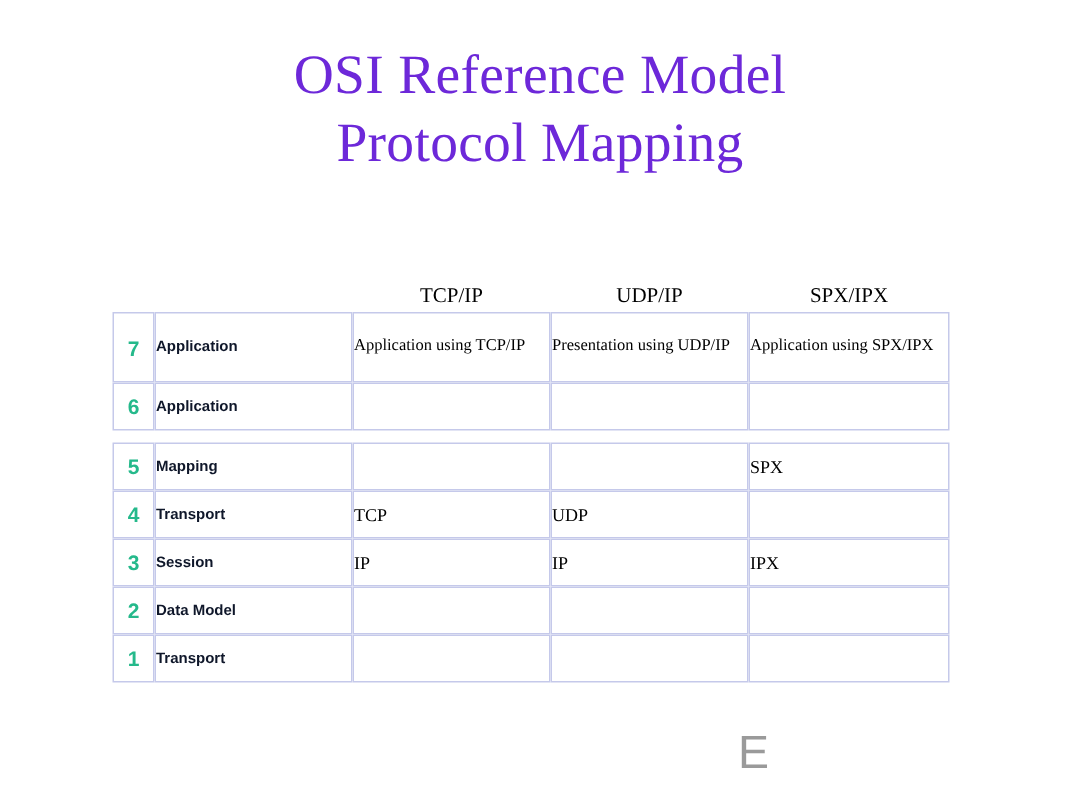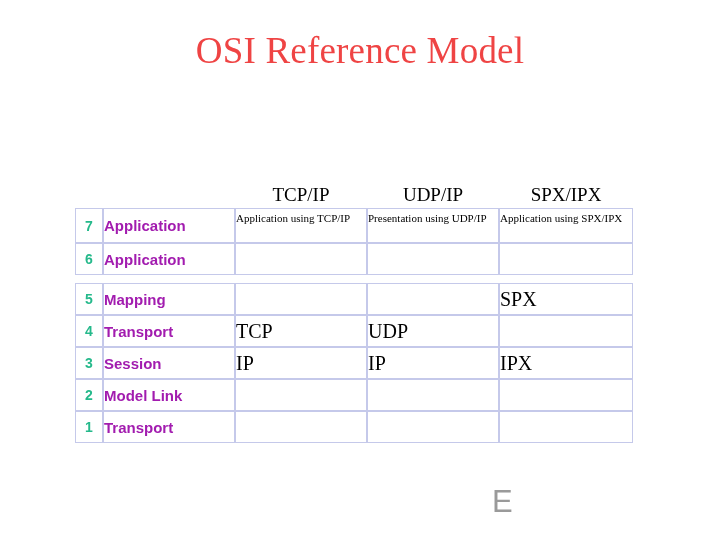--- a/index.html
+++ b/index.html
@@ -15,21 +15,21 @@
     position: relative;
   }
 
   
   .title-block {
     position: absolute;
     left: 0;
     top: 28px;
     width: 720px;
     text-align: center;
-    color: #ef4444;
+    color: #6d28d9;
     font-family: "Liberation Serif", "DejaVu Serif", serif;
     font-size: 37px;
     line-height: 45px;
     letter-spacing: 0.2px;
   }
   .title-line { display: block; white-space: nowrap; }
 
   
   .osi-table {
     position: absolute;
@@ -54,21 +54,21 @@
 
   
   tr.head-row td {
     border: none;
     background: transparent;
     height: 30px;
     padding: 0 0 2px 0;
     vertical-align: bottom;
     text-align: center;
     font-family: "Liberation Serif", "DejaVu Serif", serif;
-    font-size: 19px;
+    font-size: 14px;
     color: #000000;
     white-space: nowrap;
   }
 
   
   tr.layer-row td {
     height: 30px;
     padding: 0;
     vertical-align: middle;
     background: #ffffff;
@@ -83,36 +83,36 @@
     font-family: "Liberation Sans", "DejaVu Sans", sans-serif;
     font-weight: bold;
     font-size: 14px;
     color: #25b98b;
   }
   td.name-cell {
     text-align: left;
     padding-left: 9px;
     font-family: "Liberation Sans", "DejaVu Sans", sans-serif;
     font-weight: bold;
-    font-size: 15px;
-    color: #a21caf;
+    font-size: 10px;
+    color: #0f172a;
     white-space: nowrap;
   }
   td.proto-cell {
     text-align: left;
     padding-left: 6px;
     font-family: "Liberation Serif", "DejaVu Serif", serif;
-    font-size: 20px;
+    font-size: 12px;
     color: #000000;
   }
   td.proto-cell.small {
     font-size: 11px;
     line-height: 13px;
     vertical-align: top;
-    padding-top: 3px;
+    padding-top: 15px;
   }
 
   
   tr.gap-row td {
     height: 8px;
     padding: 0;
     border: none;
     background: transparent;
   }
 
@@ -126,20 +126,21 @@
     color: #9a9a9a;
     line-height: 31px;
     user-select: none;
   }
 </style>
 </head>
 <body>
 
 <div class="title-block">
   <span class="title-line">OSI Reference Model</span>
+  <span class="title-line">Protocol Mapping</span>
 </div>
 
 <div class="osi-table">
   <table class="grid">
     <colgroup>
       <col class="c-num">
       <col class="c-name">
       <col class="c-tcp">
       <col class="c-udp">
       <col class="c-spx">
@@ -197,21 +198,21 @@
       <tr class="layer-row">
         <td class="num-cell bordered">3</td>
         <td class="name-cell bordered">Session</td>
         <td class="proto-cell bordered">IP</td>
         <td class="proto-cell bordered">IP</td>
         <td class="proto-cell bordered">IPX</td>
       </tr>
 
       <tr class="layer-row">
         <td class="num-cell bordered">2</td>
-        <td class="name-cell bordered">Model Link</td>
+        <td class="name-cell bordered">Data Model</td>
         <td class="proto-cell bordered"></td>
         <td class="proto-cell bordered"></td>
         <td class="proto-cell bordered"></td>
       </tr>
 
       <tr class="layer-row">
         <td class="num-cell bordered">1</td>
         <td class="name-cell bordered">Transport</td>
         <td class="proto-cell bordered"></td>
         <td class="proto-cell bordered"></td>

